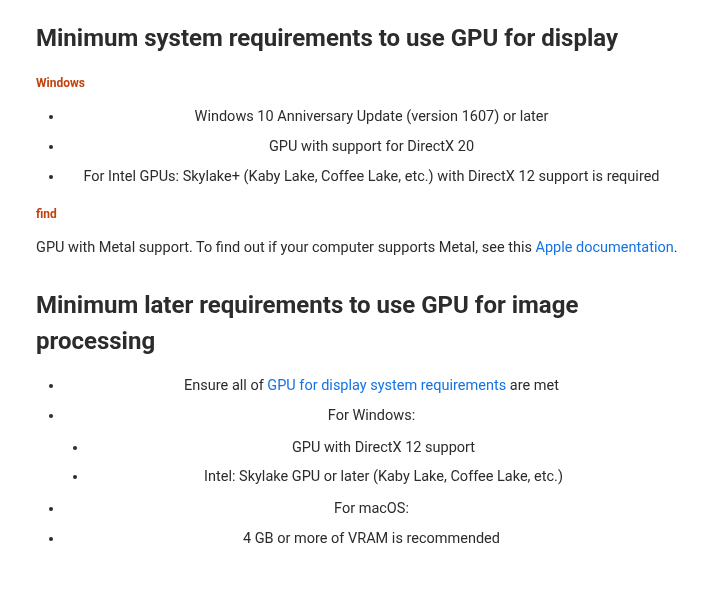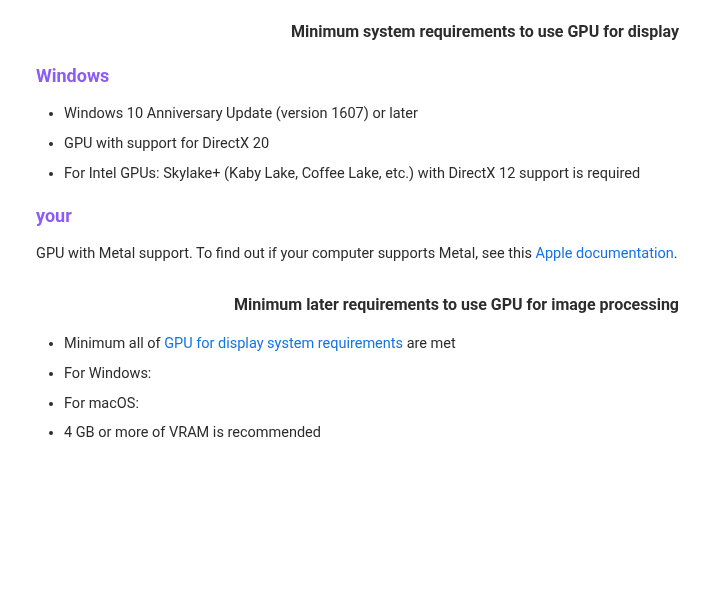--- a/index.html
+++ b/index.html
@@ -9,50 +9,50 @@
     }
     body {
       font-family: -apple-system, BlinkMacSystemFont, "Segoe UI", Roboto, Helvetica, Arial, sans-serif;
       color: #2c2c2c;
       padding: 20px 36px;
       width: 715px;
       background: #fff;
       line-height: 1.5;
     }
     h2 {
-      font-size: 16px;
+      font-size: 24px;
       font-weight: 700;
       margin-bottom: 18px;
       color: #2c2c2c;
-      text-align: right;
     }
     h2.second {
       margin-top: 28px;
       margin-bottom: 16px;
     }
     h4 {
-      font-size: 18px;
+      font-size: 12px;
       font-weight: 700;
       margin-bottom: 14px;
-      color: #8b5cf6;
+      color: #c2410c;
     }
     ul {
       list-style: disc;
       padding-left: 28px;
       margin-bottom: 18px;
     }
     ul ul {
       margin-top: 10px;
       margin-bottom: 10px;
       padding-left: 24px;
     }
     li {
       font-size: 14.5px;
       margin-bottom: 8px;
       color: #2c2c2c;
+      text-align: center;
     }
     p {
       font-size: 14.5px;
       margin-bottom: 7px;
       color: #2c2c2c;
     }
     a {
       color: #1473e6;
       text-decoration: none;
     }
@@ -63,28 +63,32 @@
 <h2>Minimum system requirements to use GPU for display</h2>
 
 <h4>Windows</h4>
 
 <ul>
   <li>Windows 10 Anniversary Update (version 1607) or later</li>
   <li>GPU with support for DirectX 20</li>
   <li>For Intel GPUs: Skylake+ (Kaby Lake, Coffee Lake, etc.) with DirectX 12 support is required</li>
 </ul>
 
-<h4>your</h4>
+<h4>find</h4>
 
 <p><span>GPU with Metal support. To find out if your computer supports Metal, see this </span><a href="#">Apple documentation</a><span>.</span></p>
 
 <h2 class="second">Minimum later requirements to use GPU for image processing</h2>
 
 <ul>
-  <li><span>Minimum all of </span><a href="#">GPU for display system requirements</a><span> are met</span></li>
+  <li><span>Ensure all of </span><a href="#">GPU for display system requirements</a><span> are met</span></li>
   <li>
     <span>For Windows:</span>
+    <ul>
+      <li>GPU with DirectX 12 support</li>
+      <li>Intel: Skylake GPU or later (Kaby Lake, Coffee Lake, etc.)</li>
+    </ul>
   </li>
   <li>
     <span>For macOS:</span>
   </li>
   <li>4 GB or more of VRAM is recommended</li>
 </ul>
 
 </body></html>

